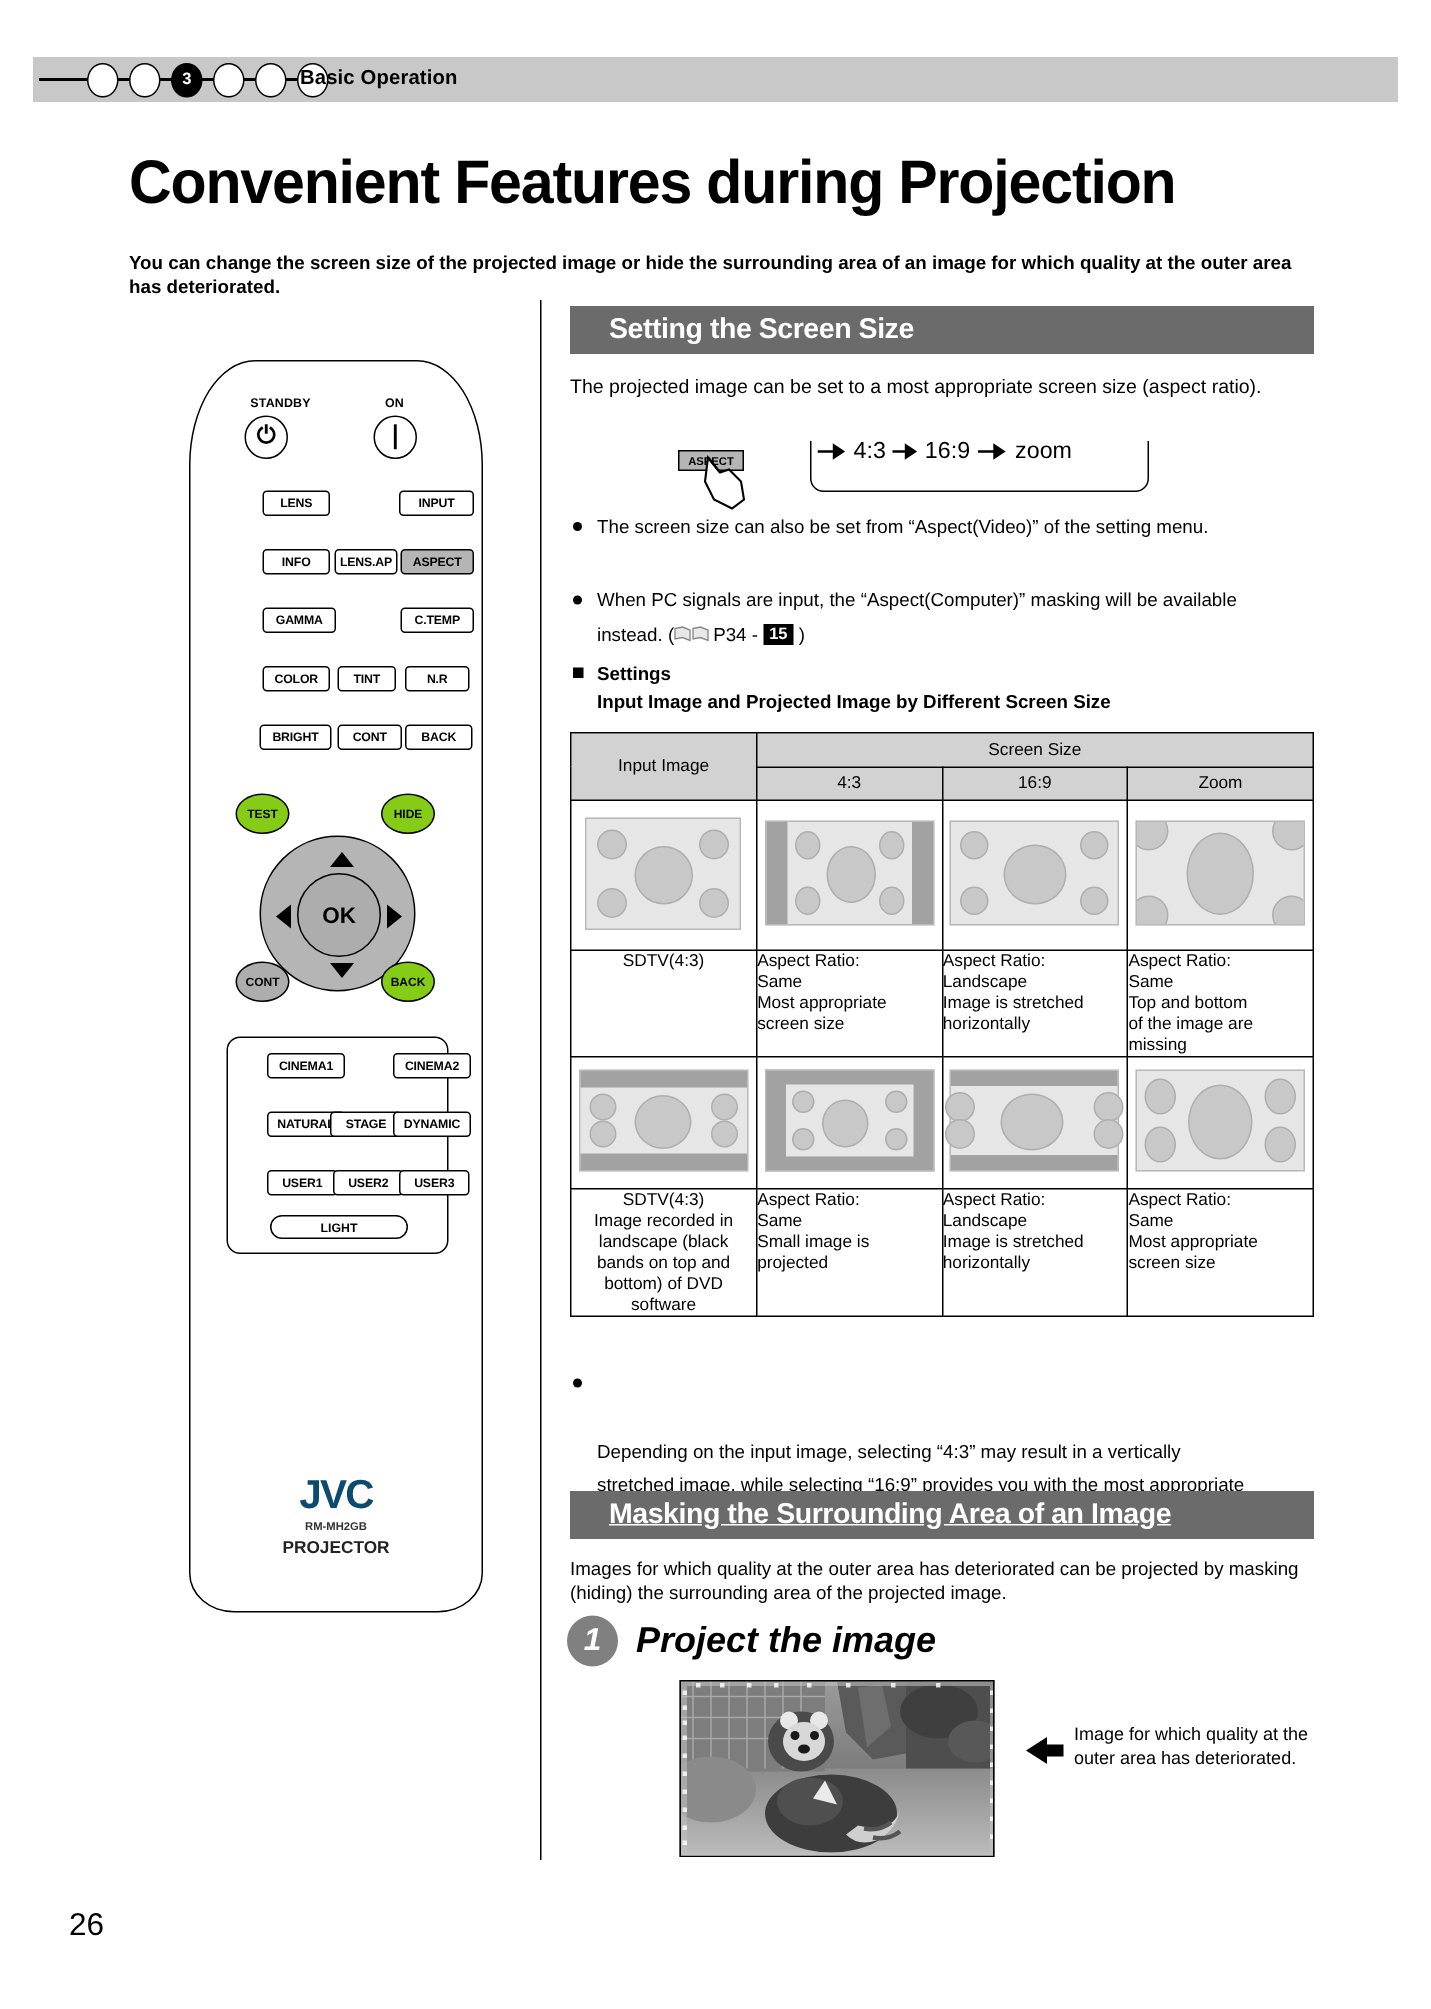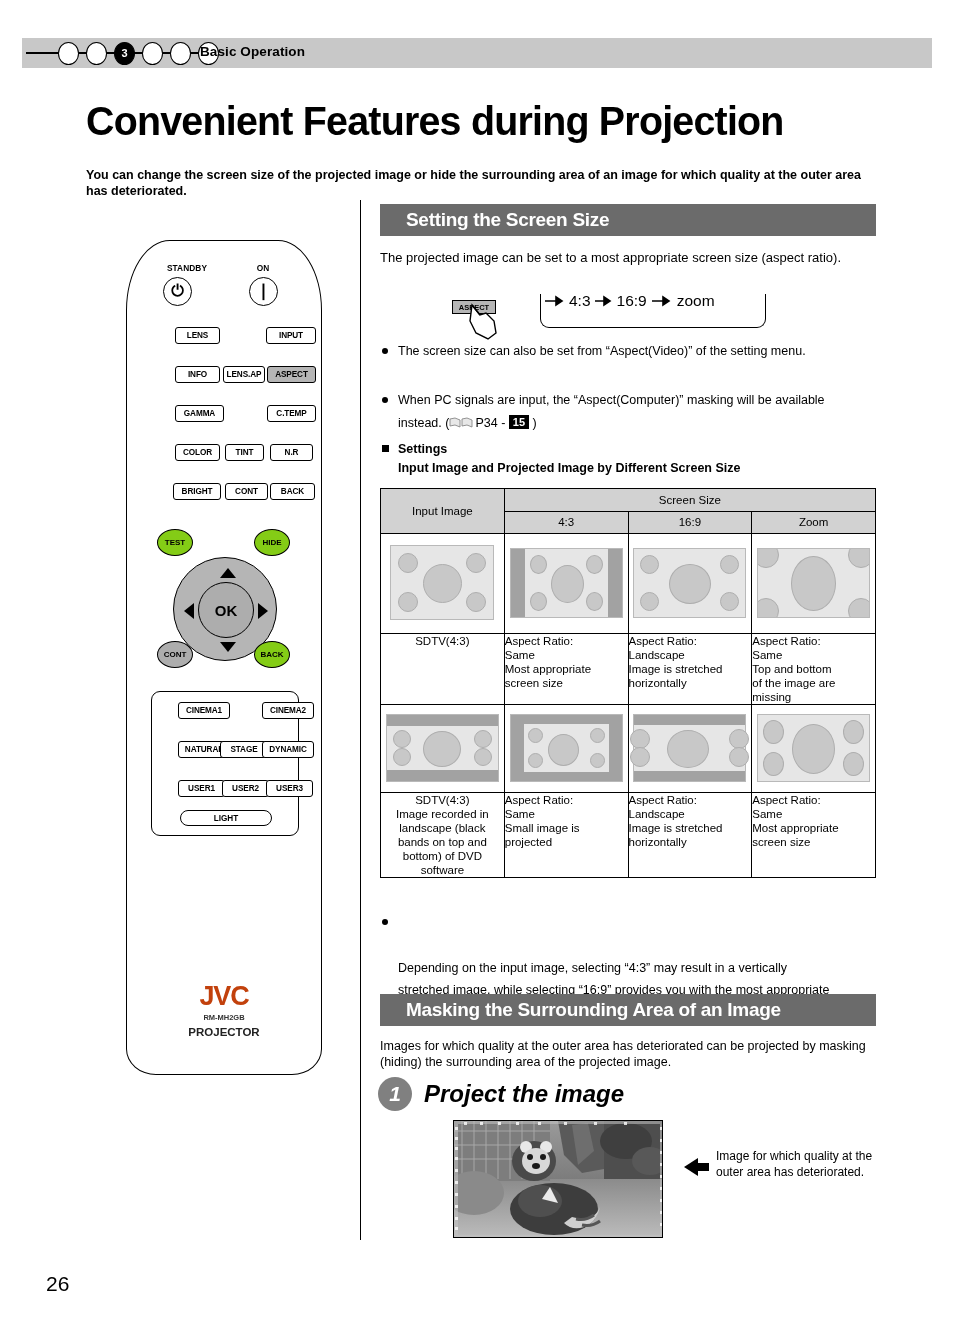--- a/index.html
+++ b/index.html
@@ -110,21 +110,21 @@
   }
   .light-btn{
     position:absolute; left:28px; top:118px; width:92px; height:16px;
     border:1.3px solid #000; border-radius:9px; background:#fff;
     font-size:8.2px; font-weight:bold;
     display:flex; align-items:center; justify-content:center;
   }
   .jvc{
     position:absolute; left:0; top:740px; width:100%; text-align:center;
     font-size:27px; font-weight:bold; letter-spacing:-1.2px;
-    font-family:"Liberation Sans", sans-serif; color:#c2410c;
+    font-family:"Liberation Sans", sans-serif; color:#0c4a6e;
   }
   .model{
     position:absolute; left:0; top:772px; width:100%; text-align:center;
     font-size:7.5px; font-weight:bold; color:#333;
   }
   .projector{
     position:absolute; left:0; top:785px; width:100%; text-align:center;
     font-size:11.5px; font-weight:bold; color:#222;
   }
 
@@ -491,21 +491,21 @@
 screen size</td>
   </tr>
 </tbody>
   </table>
 
 <div class="bullet-row" style="left:382px; top:913px; width:450px; line-height:22px;">
   <div class="bullet-dot"></div>
   <div style="margin-left:16px;margin-top:44px;">Depending on the input image, selecting “4:3” may result in a vertically stretched image, while selecting “16:9” provides you with the most appropriate screen size.</div>
 </div>
 
-<div class="sec-bar" style="top:994px;">Masking the Surrounding Area of an Image</div>
+<div class="sec-bar" style="top:994px;text-decoration:underline;">Masking the Surrounding Area of an Image</div>
 <div class="para" style="left:380px; top:1038px; width:495px; line-height:16px; font-size:12.5px;">Images for which quality at the outer area has deteriorated can be projected by masking (hiding) the surrounding area of the projected image.</div>
 
 <div class="step-badge">1</div>
 <div class="step-title">Project the image</div>
 
 <div class="photo-frame">
   <svg width="210" height="118" viewBox="0 0 210 118" preserveAspectRatio="none">
     <defs>
       <linearGradient id="sky" x1="0" y1="0" x2="0" y2="1">
         <stop offset="0%" stop-color="#9a9a9a"></stop>

